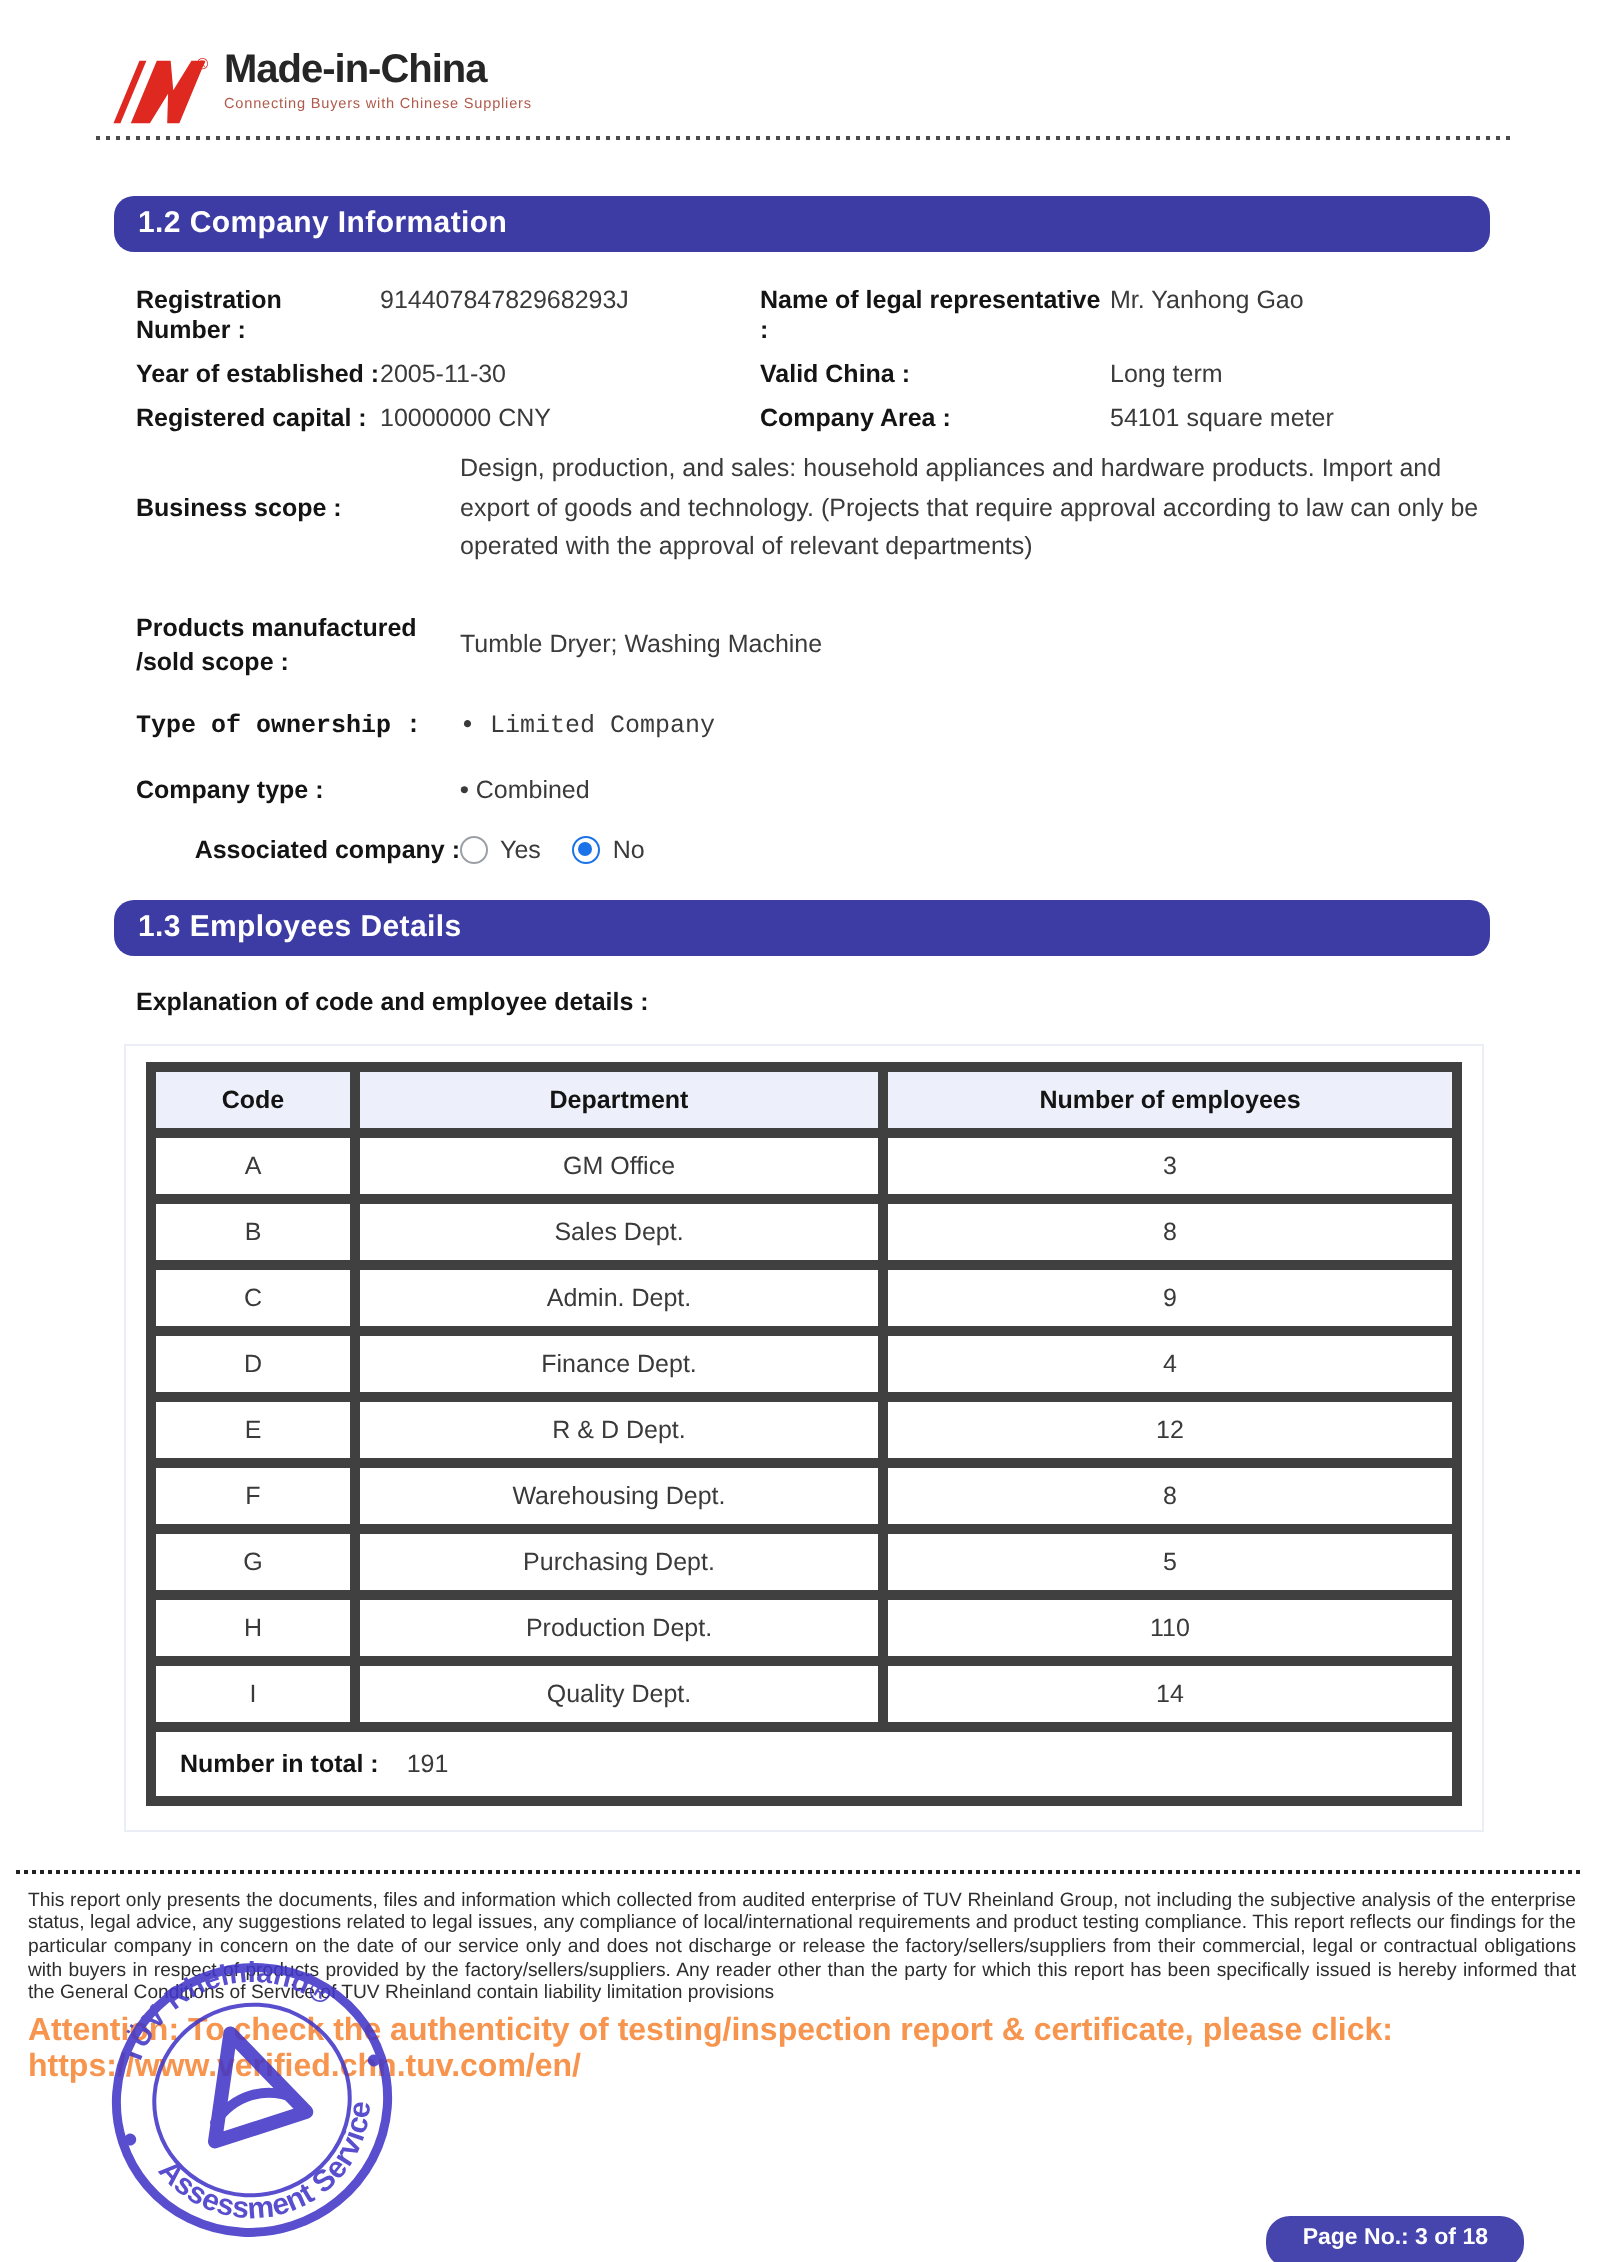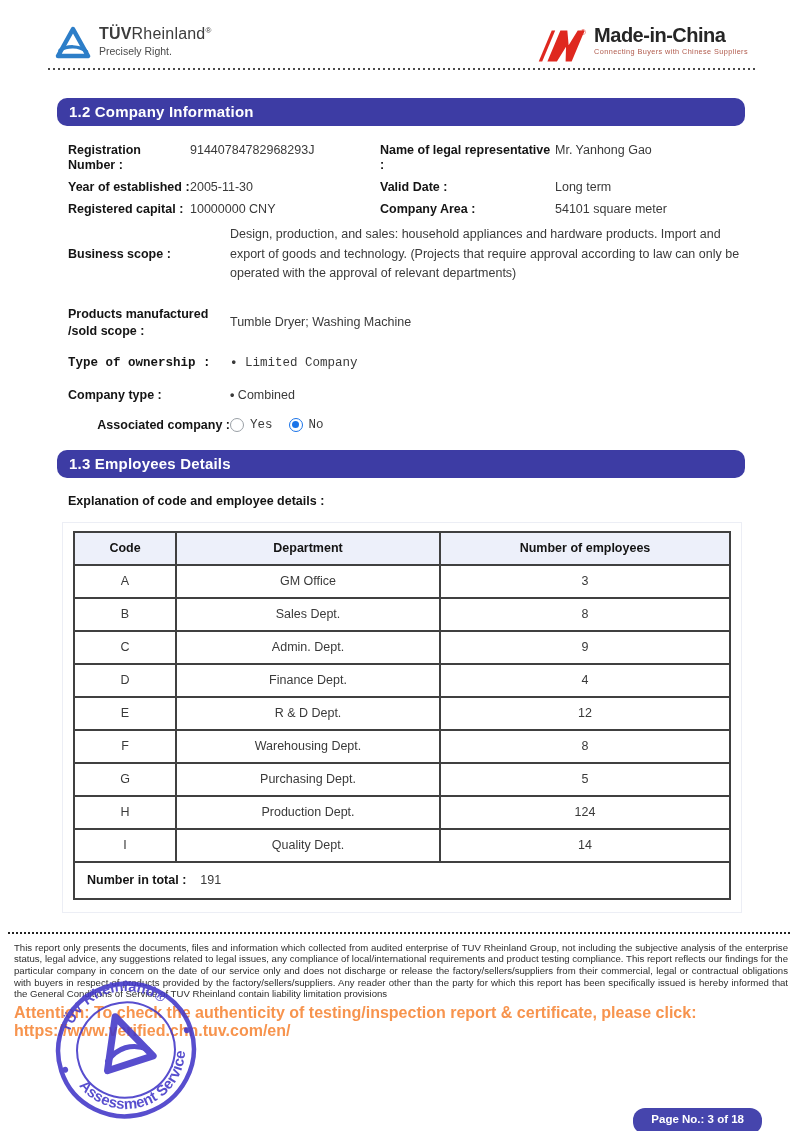--- a/index.html
+++ b/index.html
@@ -40,56 +40,46 @@
   .r-prod { margin-top:22px; }
   .r-own  { margin-top:14px;font-family:Liberation Mono, monospace; }
   .r-ctype{ margin-top:13px; }
   .r-assoc{ margin-top:11px;text-align:right; }
 
   .bullet-val::before { content:"• "; font-weight:bold; }
   .radio-group { display:flex; align-items:center; gap:6px; }
   .radio { width:14px; height:14px; border-radius:50%; border:1.5px solid #9aa0a6; background:#fff; display:inline-block; }
   .radio.sel { border-color:#1a73e8; position:relative; }
   .radio.sel::after { content:""; position:absolute; left:2px; top:2px; width:7px; height:7px; border-radius:50%; background:#1a73e8; }
-  .radio-lab { margin-right:10px;font-family:Liberation Mono, monospace; }
+  .radio-lab { margin-right:10px; }
 
   
   .explain { margin:16px 0 0 11px; font-size:12.5px; font-weight:bold; color:#141414; }
   .table-wrap { margin:14px 3px 0 5px; border:1px solid #eceef5; padding:8px 10px 12px; }
   table { border-collapse:collapse; width:100%; font-size:12.5px; color:#3a3a3a; }
-  th, td { border:2px solid #404040; text-align:center; height:33px; font-weight:normal; }
+  th, td { border:5px solid #404040; text-align:center; height:33px; font-weight:normal; }
   thead th { background:#edf0fa; font-weight:bold; color:#141414; }
   col.c1 { width:102px; } col.c2 { width:264px; }
   .total-cell { text-align:left; padding-left:12px; height:37px; }
   .total-cell .lbl { margin-right:14px; }
 
   
   .disclaimer { margin:8px 12px 0 14px; font-size:9.6px; line-height:11.7px; color:#2e2e2e; text-align:justify; }
   .attention { margin:4px 12px 0 14px; font-size:16px; font-weight:bold; color:#f7944e; }
   .attention a { color:#f7944e; text-decoration:none; }
 
   .stamp { position:absolute; left:40px; top:978px; opacity:.88; pointer-events:none; }
   .page-badge { position:absolute; right:38px; bottom:-3px; background:#4645ad; color:#fff; font-size:11.5px; font-weight:bold; padding:5px 18px 9px; border-radius:12px; }
 </style>
 </head>
 <body>
 
 <div class="page">
 
   <div class="hdr">
-    <div class="tuv-logo">
-      <svg width="36" height="36" viewBox="0 0 36 34">
-        <polygon points="18,3 33,30 3,30" fill="none" stroke="#2d7ec8" stroke-width="4.5" stroke-linejoin="round"></polygon>
-        <path d="M5,24.5 C12,19.5 24,19.5 31.5,25.5" fill="none" stroke="#2d7ec8" stroke-width="3.5" stroke-linecap="round"></path>
-      </svg>
-      <div class="tuv-text">
-        <div class="brand"><b>TÜV</b><span>Rheinland</span><span class="reg">®</span></div>
-        <div class="tag">Precisely Right.</div>
-      </div>
-    </div>
     <div class="mic-logo">
       <svg width="52" height="42" viewBox="0 0 60 44">
         <polygon points="2,40 17,4 21,4 6,40" fill="#df281f"></polygon>
         <path d="M12,40 L27,4 L35,4 L36.5,21 L47,4 L55,4 L40,40 L33,40 L33.5,23 L23,40 Z" fill="#df281f"></path>
         <text x="50" y="9" font-size="9" fill="#df281f">®</text>
       </svg>
       <div class="mic-text">
         <div class="brand">Made-in-China</div>
         <div class="tag">Connecting Buyers with Chinese Suppliers</div>
       </div>
@@ -102,21 +92,21 @@
     <div class="sec-body">
 
       <div class="grid4">
         <div class="cell lbl">Registration Number :</div>
         <div class="cell">91440784782968293J</div>
         <div class="cell lbl">Name of legal representative :</div>
         <div class="cell">Mr. Yanhong Gao</div>
 
         <div class="cell lbl">Year of established :</div>
         <div class="cell">2005-11-30</div>
-        <div class="cell lbl">Valid Date :</div>
+        <div class="cell lbl">Valid China :</div>
         <div class="cell">Long term</div>
 
         <div class="cell lbl">Registered capital :</div>
         <div class="cell">10000000 CNY</div>
         <div class="cell lbl">Company Area :</div>
         <div class="cell">54101 square meter</div>
       </div>
 
 
       <div class="wrow r-biz">
@@ -202,21 +192,21 @@
               <td>8</td>
             </tr>
           <tr>
               <td>G</td>
               <td>Purchasing Dept.</td>
               <td>5</td>
             </tr>
           <tr>
               <td>H</td>
               <td>Production Dept.</td>
-              <td>124</td>
+              <td>110</td>
             </tr>
           <tr>
               <td>I</td>
               <td>Quality Dept.</td>
               <td>14</td>
             </tr>
           <tr>
             <td colspan="3" class="total-cell"><span class="lbl">Number in total :</span><span>191</span></td>
           </tr>
         </tbody>

